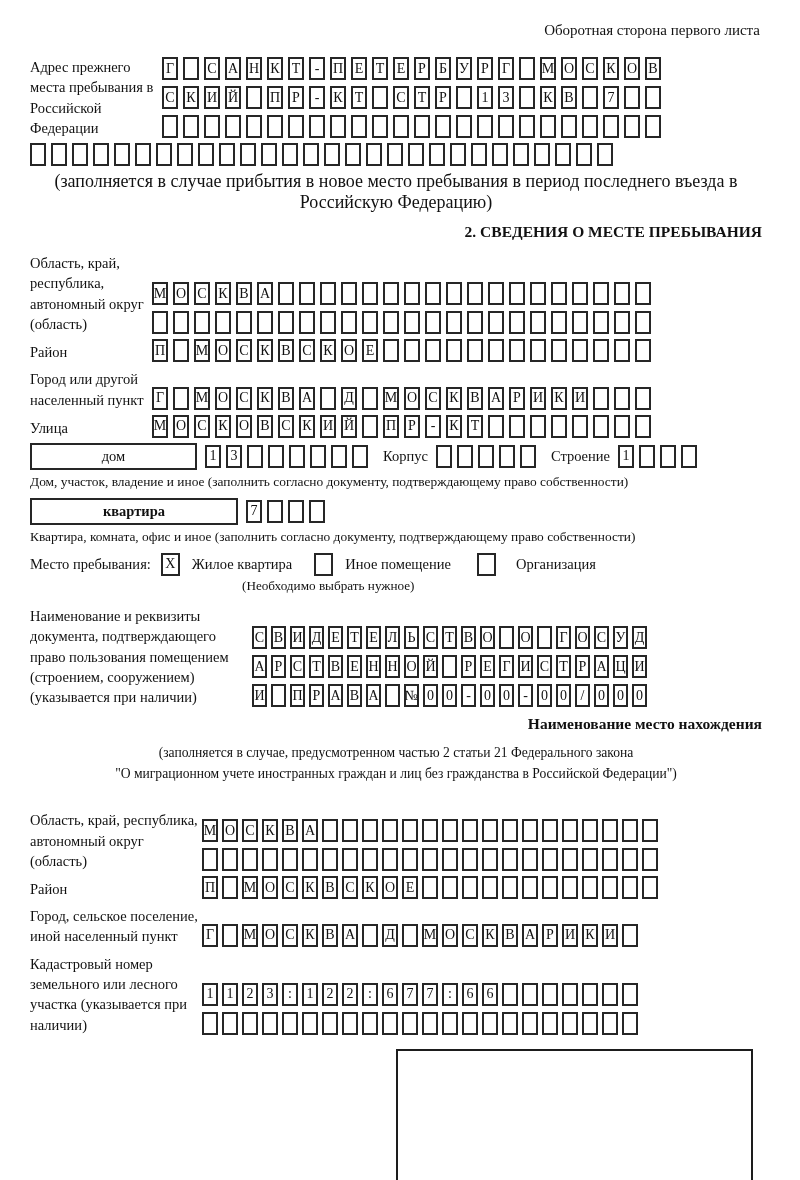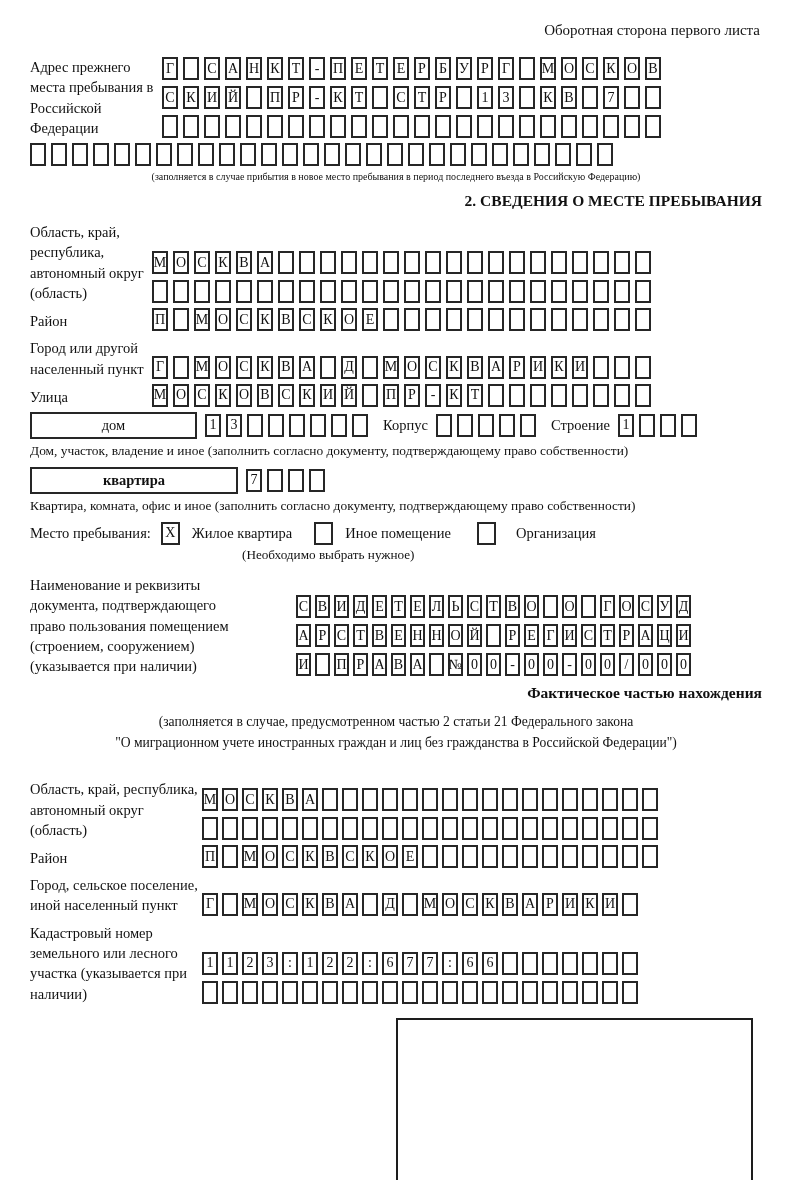--- a/index.html
+++ b/index.html
@@ -20,22 +20,22 @@
   .cells-col { display:flex; flex-direction:column; gap:6px; }
   .boxrow { display:flex; }
   .cell {
     width:16px; height:23px; border:2px solid #262626; margin-right:5px;
     display:flex; align-items:center; justify-content:center;
     font-size:14px; flex:none;
   }
   .tight .cell { width:15px; margin-right:4px; }
   .s3 .cell { margin-right:4px; }
   .mb5 { margin-bottom:5px; }
-  .mb8 { margin-bottom:8px;gap:44px; }
-  .footnote { font-size:10px; text-align:center; margin:2px 0 10px; }
+  .mb8 { margin-bottom:8px; }
+  .footnote { font-size:18px; text-align:center; margin:2px 0 10px; }
   .sec-title { text-align:right; font-weight:bold; font-size:15.5px; margin:4px 0 10px; }
   .caption { font-size:13.4px; margin:2px 0 8px; }
   .wide-box {
     border:2px solid #262626; height:27px; display:flex; align-items:center;
     justify-content:center; font-size:14.5px; flex:none;text-align:center;
   }
   .house-row, .apt-row { display:flex; align-items:center; margin-bottom:4px; }
   .inline-label { font-size:14.5px; margin:0 8px 0 10px; }
   .stay-row { display:flex; align-items:center; margin:4px 0 2px; }
   .checkbox {
@@ -438,21 +438,21 @@
         <span class="cell">0</span>
         <span class="cell">0</span>
         <span class="cell">/</span>
         <span class="cell">0</span>
         <span class="cell">0</span>
         <span class="cell">0</span>
       </div>
   </div>
 </div>
 
-<div class="sec-title" style="margin-top:8px;">Фактическое частью нахождения</div>
+<div class="sec-title" style="margin-top:8px;">Наименование место нахождения</div>
 <div class="fact-notes-wrap">
   <div class="fact-note">(заполняется в случае, предусмотренном частью 2 статьи 21 Федерального закона</div>
   <div class="fact-note">"О миграционном учете иностранных граждан и лиц без гражданства в Российской Федерации")</div>
 </div>
 
 <div class="frow mb5 s3">
   <div class="label w168">Область, край, республика, автономный округ (область)</div>
   <div class="cells-col">
     <div class="boxrow">
         <span class="cell">М</span>

